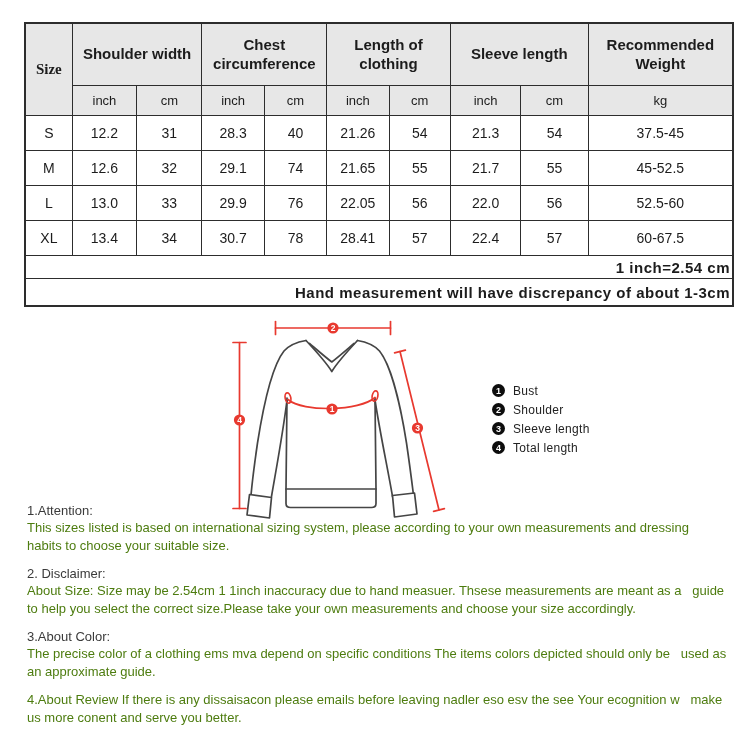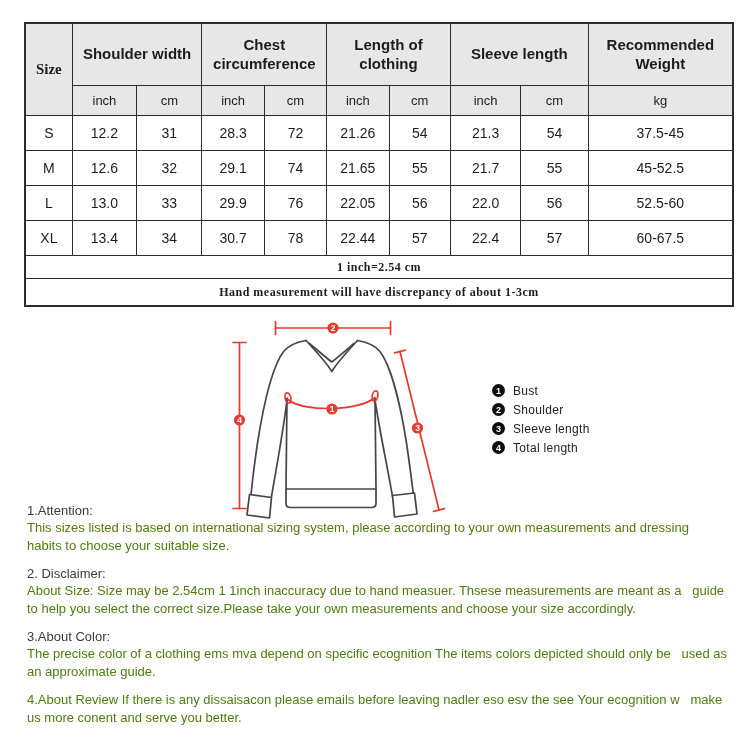--- a/index.html
+++ b/index.html
@@ -18,22 +18,22 @@
     border:1px solid #2d2d2d; text-align:center; vertical-align:middle;
     color:#1c1c1c; padding:0 2px; overflow:hidden;
   }
   .size-table thead th { background:#e7e7e7; }
   .size-table th.size-head { font-size:15px; font-weight:bold;font-family:Liberation Serif, serif; }
   .size-table tr.group-row th.group { height:61px; font-size:15px; font-weight:bold; line-height:1.25; }
   .size-table tr.units-row th { height:29px; font-size:13px; font-weight:normal;margin-top:39px; }
   .size-table tbody td { height:34px; font-size:14px; background:#ffffff; }
   .size-table tbody td.size-col { font-size:14px; }
   .size-table tr.footnote td {
-    background:#ffffff; font-family:Liberation Serif, serif;
-    font-weight:bold; font-size:12px; letter-spacing:0.5px;
+    background:#ffffff; font-family:Liberation Sans, sans-serif;
+    font-weight:bold; font-size:15px; letter-spacing:0.5px;text-align:right;
   }
   .size-table tr.footnote.fn-0 td { height:22px; }
   .size-table tr.footnote.fn-1 td { height:26px;border-radius:12px; }
 
   
   .diagram-svg { position:absolute; left:200px; top:298px; width:480px; height:242px; }
 
   .legend { position:absolute; left:492px; top:381px; }
   .legend-row { display:flex; align-items:center; height:19px; }
   .legend-bullet {
@@ -89,21 +89,21 @@
           <th>cm</th>
           <th>kg</th>
         </tr>
       </thead>
     <tbody id="table-body">
         <tr>
           <td class="size-col">S</td>
           <td>12.2</td>
           <td>31</td>
           <td>28.3</td>
-          <td>72</td>
+          <td>40</td>
           <td>21.26</td>
           <td>54</td>
           <td>21.3</td>
           <td>54</td>
           <td>37.5-45</td>
         </tr>
         <tr>
           <td class="size-col">M</td>
           <td>12.6</td>
           <td>32</td>
@@ -126,21 +126,21 @@
           <td>22.0</td>
           <td>56</td>
           <td>52.5-60</td>
         </tr>
         <tr>
           <td class="size-col">XL</td>
           <td>13.4</td>
           <td>34</td>
           <td>30.7</td>
           <td>78</td>
-          <td>22.44</td>
+          <td>28.41</td>
           <td>57</td>
           <td>22.4</td>
           <td>57</td>
           <td>60-67.5</td>
         </tr>
         <tr class="footnote fn-0">
           <td colspan="10">1 inch=2.54 cm</td>
         </tr>
         <tr class="footnote fn-1">
           <td colspan="10">Hand measurement will have discrepancy of about 1-3cm</td>
@@ -244,21 +244,21 @@
     <div class="note-para">
       <div class="note-heading">1.Attention:</div>
       <div class="note-body">This sizes listed is based on international sizing system, please according to your own measurements and dressing   habits to choose your suitable size.</div>
     </div>
     <div class="note-para">
       <div class="note-heading">2. Disclaimer:</div>
       <div class="note-body">About Size: Size may be 2.54cm 1 1inch inaccuracy due to hand measuer. Thsese measurements are meant as a   guide to help you select the correct size.Please take your own measurements and choose your size accordingly.</div>
     </div>
     <div class="note-para">
       <div class="note-heading">3.About Color:</div>
-      <div class="note-body">The precise color of a clothing ems mva depend on specific ecognition The items colors depicted should only be   used as an approximate guide.</div>
+      <div class="note-body">The precise color of a clothing ems mva depend on specific conditions The items colors depicted should only be   used as an approximate guide.</div>
     </div>
     <div class="note-para">
 
       <div class="note-body">4.About Review If there is any dissaisacon please emails before leaving nadler eso esv the see Your ecognition w   make us more conent and serve you better.</div>
     </div>
   </div>
 
 </div>
 
 </body></html>

